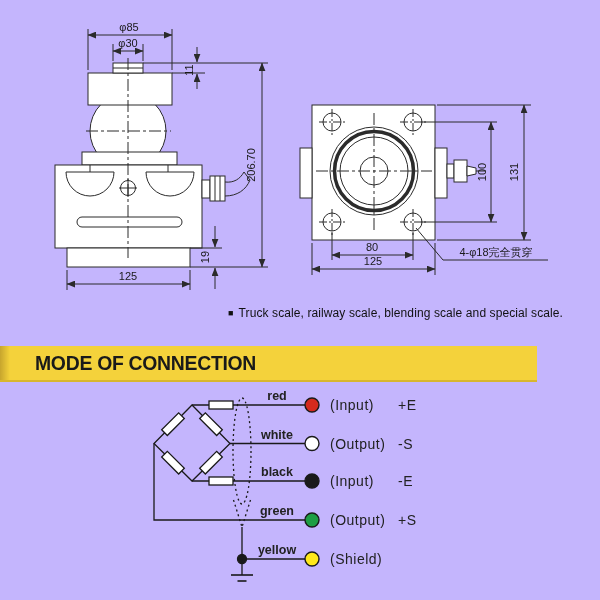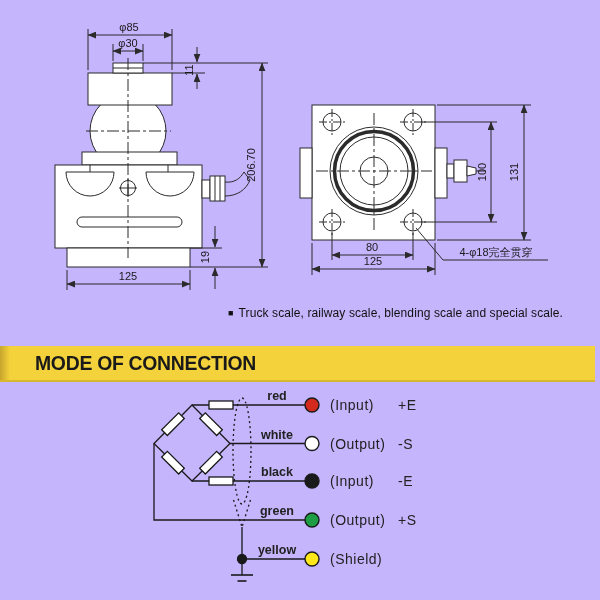--- a/index.html
+++ b/index.html
@@ -4,21 +4,21 @@
 <style>
   html,body{margin:0;padding:0;background:#fff;}
   .page{position:relative;width:600px;height:600px;background:#c4b5fd;overflow:hidden;
         font-family:"Liberation Sans", sans-serif;}
   svg text{font-family:"Liberation Sans", sans-serif;}
   .dim-text{font-size:11px;fill:#1a1a1a;}
   .cjk-text{font-size:11px;fill:#1a1a1a;}
   .app-note{position:absolute;left:228px;top:306px;width:370px;
             font-size:12px;font-weight:normal;color:#111;letter-spacing:0.1px;}
   .app-note .bullet{font-size:9px;vertical-align:1px;margin-right:5px;}
-  .banner{position:absolute;left:0;top:346px;width:595px;height:34px;
+  .banner{position:absolute;left:0;top:346px;width:537px;height:34px;
           background:linear-gradient(90deg,#c7a52d 0px,#f4d23b 10px,#f4d23b 100%);
           border-bottom:2px solid #d8b62e;display:flex;align-items:center;}
   .banner h1{margin:0 0 0 35px;font-size:20px;font-weight:bold;color:#1a1a1a;
              letter-spacing:-0.3px;transform:scaleX(0.97);transform-origin:left;}
   .wire-label{font-size:12.5px;font-weight:bold;fill:#222;}
   .fn-label{font-size:14px;fill:#222;letter-spacing:0.5px;}
   .sig-label{font-size:14px;fill:#222;letter-spacing:0.5px;}
 </style>
 </head>
 <body>

